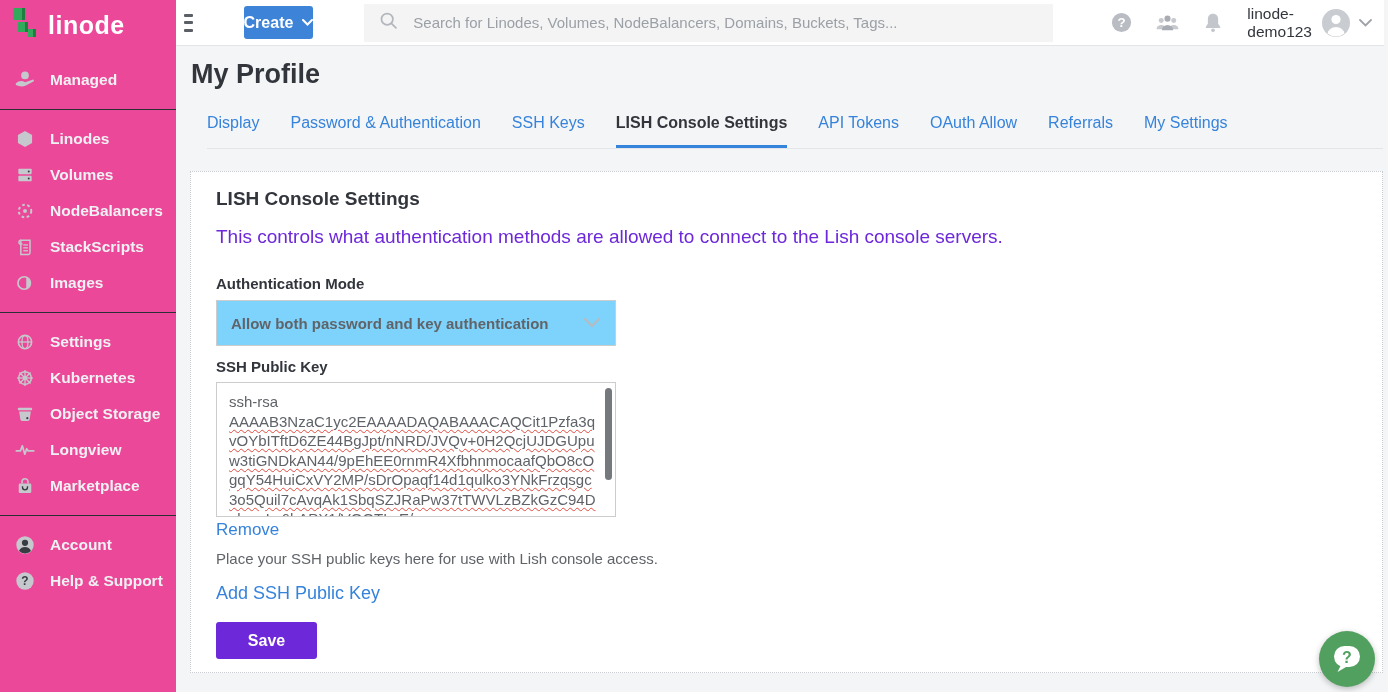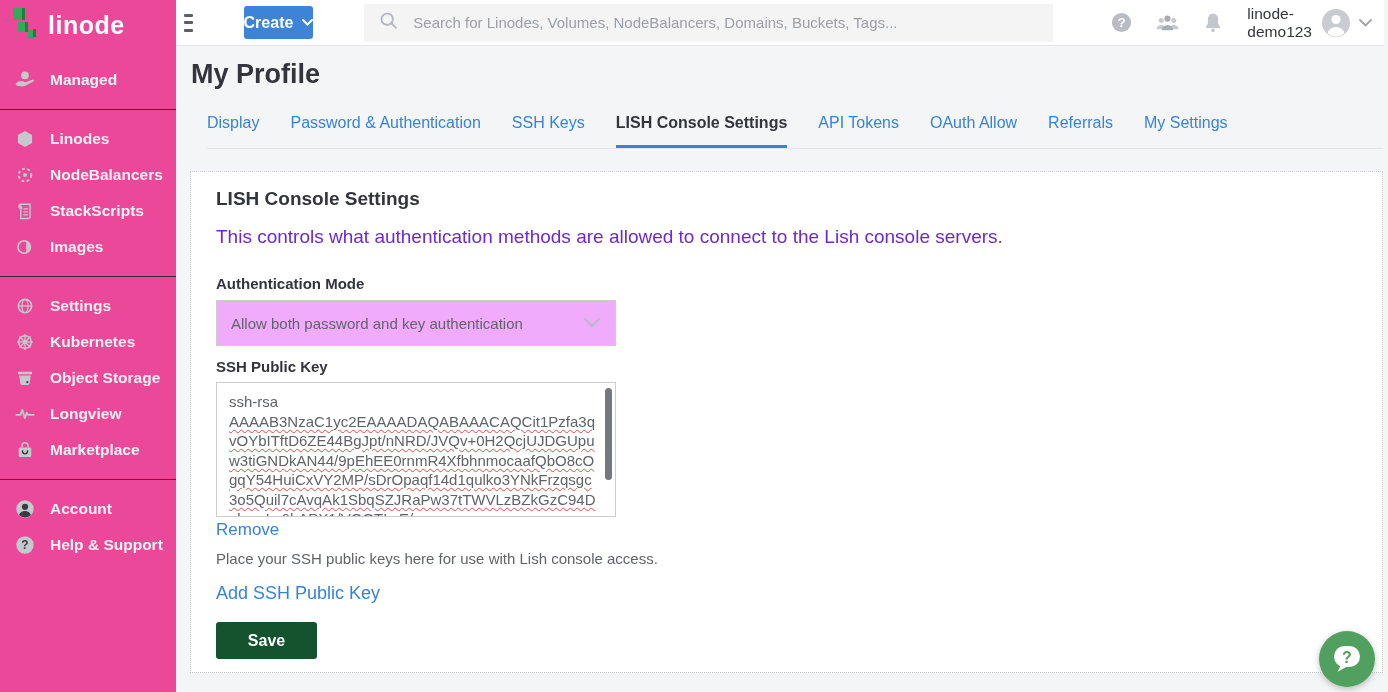--- a/index.html
+++ b/index.html
@@ -34,31 +34,31 @@
   .main { position:absolute; left:176px; top:46px; right:0; bottom:0; padding:10px 5px 0 14px; }
   .page-title { font-size:27px; font-weight:bold; color:#32363c; margin-left:1px; line-height:36px; }
   .tabs { margin-top:22px; margin-left:17px; margin-right:0; border-bottom:1px solid #e3e5e8; display:flex;text-align:center; }
   .tab { font-size:16px; color:#3683dc; text-decoration:none; margin-right:31px; padding-bottom:13px; cursor:pointer; border-bottom:3px solid transparent; }
   .tab.active { color:#32363c; font-weight:600; border-bottom-color:#3683dc; }
 
   .panel { margin-top:22px; height:502px; background:#ffffff; border:1px dotted #c8ccd1; padding:16px 24px 0 25px; position:relative; }
   .panel-title { font-size:19px; font-weight:bold; color:#32363c; }
   .panel-desc { margin-top:16px; font-size:19px; color:#6d28d9; }
   .field-label { margin-top:27px; font-size:15px; font-weight:bold; color:#32363c; }
-  .select-box { margin-top:8px; width:400px; height:46px; background:#f0abfc; border:1px solid #cccccc; display:flex; align-items:center; padding:0 14px; cursor:pointer; }
+  .select-box { margin-top:8px; width:400px; height:46px; background:#7dd3fc; border:1px solid #cccccc; display:flex; align-items:center; padding:0 14px; cursor:pointer;font-weight:bold; }
   .select-value { font-size:15px; color:#606469; flex:1; }
   .key-label { margin-top:12px; }
   .key-box { margin-top:7px; width:400px; height:135px; border:1px solid #cccccc; background:#fff; padding:9px 16px 8px 12px; font-size:15px; line-height:19.5px; color:#5f6368; overflow:hidden; overflow-wrap:break-word; word-break:break-word; position:relative; cursor:text; }
   .key-misspell { text-decoration:underline; text-decoration-style:wavy; text-decoration-color:#e04a3f; text-decoration-thickness:1px; text-underline-offset:2px; }
   .key-scrollbar { position:absolute; right:3px; top:5px; width:7px; height:92px; background:#75797e; border-radius:4px; cursor:grab; }
   .link { color:#3683dc; text-decoration:none; cursor:pointer; display:inline-block; }
   .remove-link { margin-top:3px; font-size:17px; }
   .helper-text { margin-top:10px; font-size:15px; color:#606469; }
   .add-link { margin-top:16px; font-size:18px; }
-  .save-btn { margin-top:18px; width:101px; height:37px; background:#14532d; color:#fff; border:none; border-radius:3px; font-family:inherit; font-size:16px; font-weight:bold; cursor:pointer; display:block; }
+  .save-btn { margin-top:18px; width:101px; height:37px; background:#6d28d9; color:#fff; border:none; border-radius:3px; font-family:inherit; font-size:16px; font-weight:bold; cursor:pointer; display:block; }
 
   
   .help-fab { position:absolute; right:13px; bottom:5px; width:56px; height:56px; border-radius:50%; background:#52a05f; border:none; cursor:pointer; display:flex; align-items:center; justify-content:center; box-shadow:0 2px 6px rgba(0,0,0,.25); z-index:10; }
 </style>
 </head>
 <body>
 
 <aside class="sidebar">
   <div class="logo-block">
     <span>
@@ -88,20 +88,31 @@
       <span class="nav-icon">
           <svg width="20" height="20" viewBox="0 0 24 24">
             <polygon points="12,2.5 20.5,7.2 20.5,16.8 12,21.5 3.5,16.8 3.5,7.2" fill="#c5c8cc"></polygon>
           </svg>
         </span>
       <span class="nav-label">Linodes</span>
     </div>
     <div class="nav-item">
       <span class="nav-icon">
           <svg width="20" height="20" viewBox="0 0 24 24">
+            <rect x="4" y="4.5" width="16" height="6.5" rx="1" fill="#c5c8cc"></rect>
+            <rect x="4" y="13" width="16" height="6.5" rx="1" fill="#c5c8cc"></rect>
+            <circle cx="16.5" cy="7.7" r="1.2" fill="#373b42"></circle>
+            <circle cx="16.5" cy="16.2" r="1.2" fill="#373b42"></circle>
+          </svg>
+        </span>
+      <span class="nav-label">Volumes</span>
+    </div>
+    <div class="nav-item">
+      <span class="nav-icon">
+          <svg width="20" height="20" viewBox="0 0 24 24">
             <circle cx="12" cy="12" r="7.5" fill="none" stroke="#c5c8cc" stroke-width="2.4" stroke-dasharray="3.2 3"></circle>
             <circle cx="12" cy="12" r="2.4" fill="#c5c8cc"></circle>
           </svg>
         </span>
       <span class="nav-label">NodeBalancers</span>
     </div>
     <div class="nav-item">
       <span class="nav-icon">
           <svg width="20" height="20" viewBox="0 0 24 24">
             <path d="M7 4h11v15a2 2 0 0 1-2 2H7z" fill="none" stroke="#c5c8cc" stroke-width="1.8"></path>

